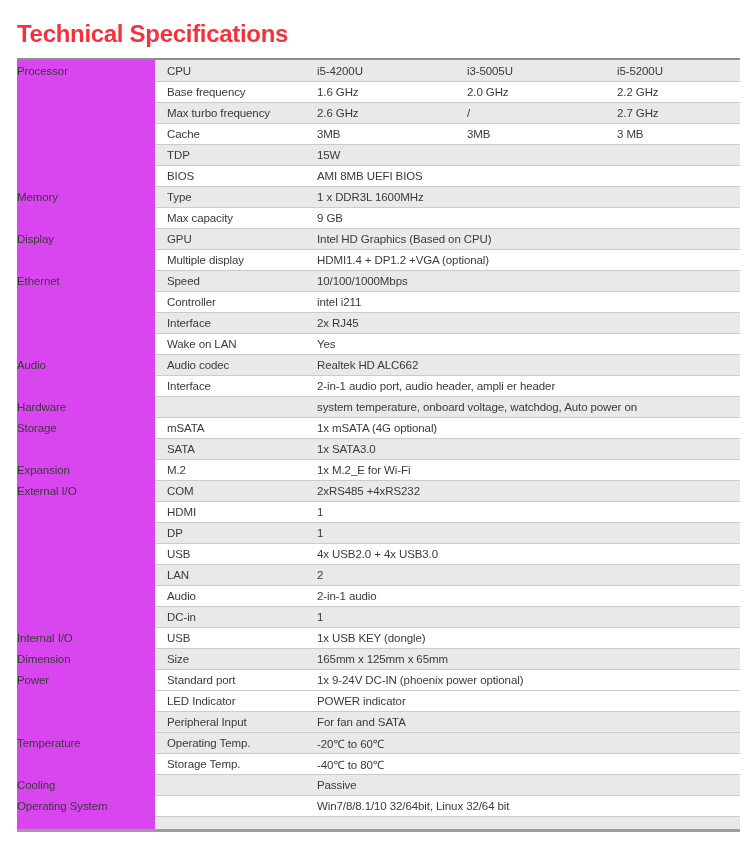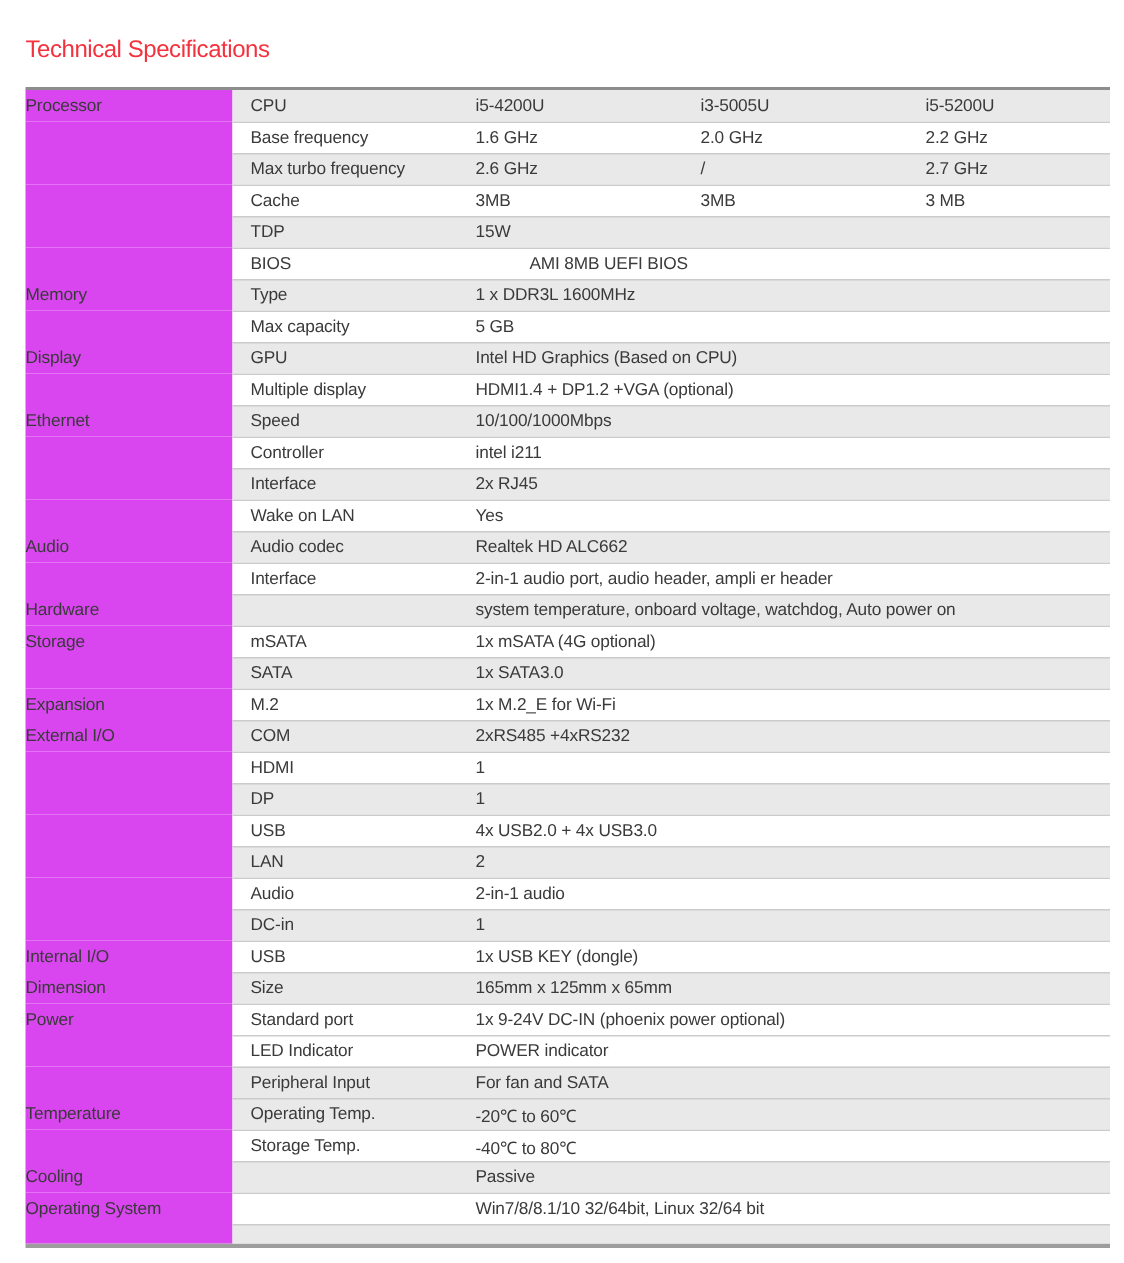--- a/index.html
+++ b/index.html
@@ -7,22 +7,22 @@
   html, body { margin: 0; padding: 0; background: #ffffff; }
   body {
     width: 749px; height: 842px;
     font-family: "Liberation Sans", sans-serif;
     color: var(--text);
     overflow: hidden;
   }
   .page { padding: 0 9px 0 17px; }
   .title {
     color: var(--accent);
-    font-size: 16px;
-    font-weight: 400;
+    font-size: 24px;
+    font-weight: 700;
     letter-spacing: -0.3px;
     margin: 0;
     padding-top: 22px;
     height: 42px;
     line-height: 24px;
   }
   #spec-table {
     margin-top: 16px;
     border-top: 2px solid var(--rule);
     width: 723px;
@@ -115,35 +115,35 @@
         <div class="cat"></div>
         <div class="striped shade">
           <div class="prop">TDP</div>
           <div class="val" style="left: 162px;">15W</div>
         </div>
       </div>
       <div class="row">
         <div class="cat"></div>
         <div class="striped plain">
           <div class="prop">BIOS</div>
-          <div class="val" style="left: 162px; margin-left: 36px;">AMI 8MB UEFI BIOS</div>
+          <div class="val" style="left: 162px;">AMI 8MB UEFI BIOS</div>
         </div>
       </div>
       <div class="row">
         <div class="cat">Memory</div>
         <div class="striped shade">
           <div class="prop">Type</div>
           <div class="val" style="left: 162px;">1 x DDR3L 1600MHz</div>
         </div>
       </div>
       <div class="row">
         <div class="cat"></div>
         <div class="striped plain">
           <div class="prop">Max capacity</div>
-          <div class="val" style="left: 162px;">5 GB</div>
+          <div class="val" style="left: 162px;">9 GB</div>
         </div>
       </div>
       <div class="row">
         <div class="cat">Display</div>
         <div class="striped shade">
           <div class="prop">GPU</div>
           <div class="val" style="left: 162px;">Intel HD Graphics (Based on CPU)</div>
         </div>
       </div>
       <div class="row">

